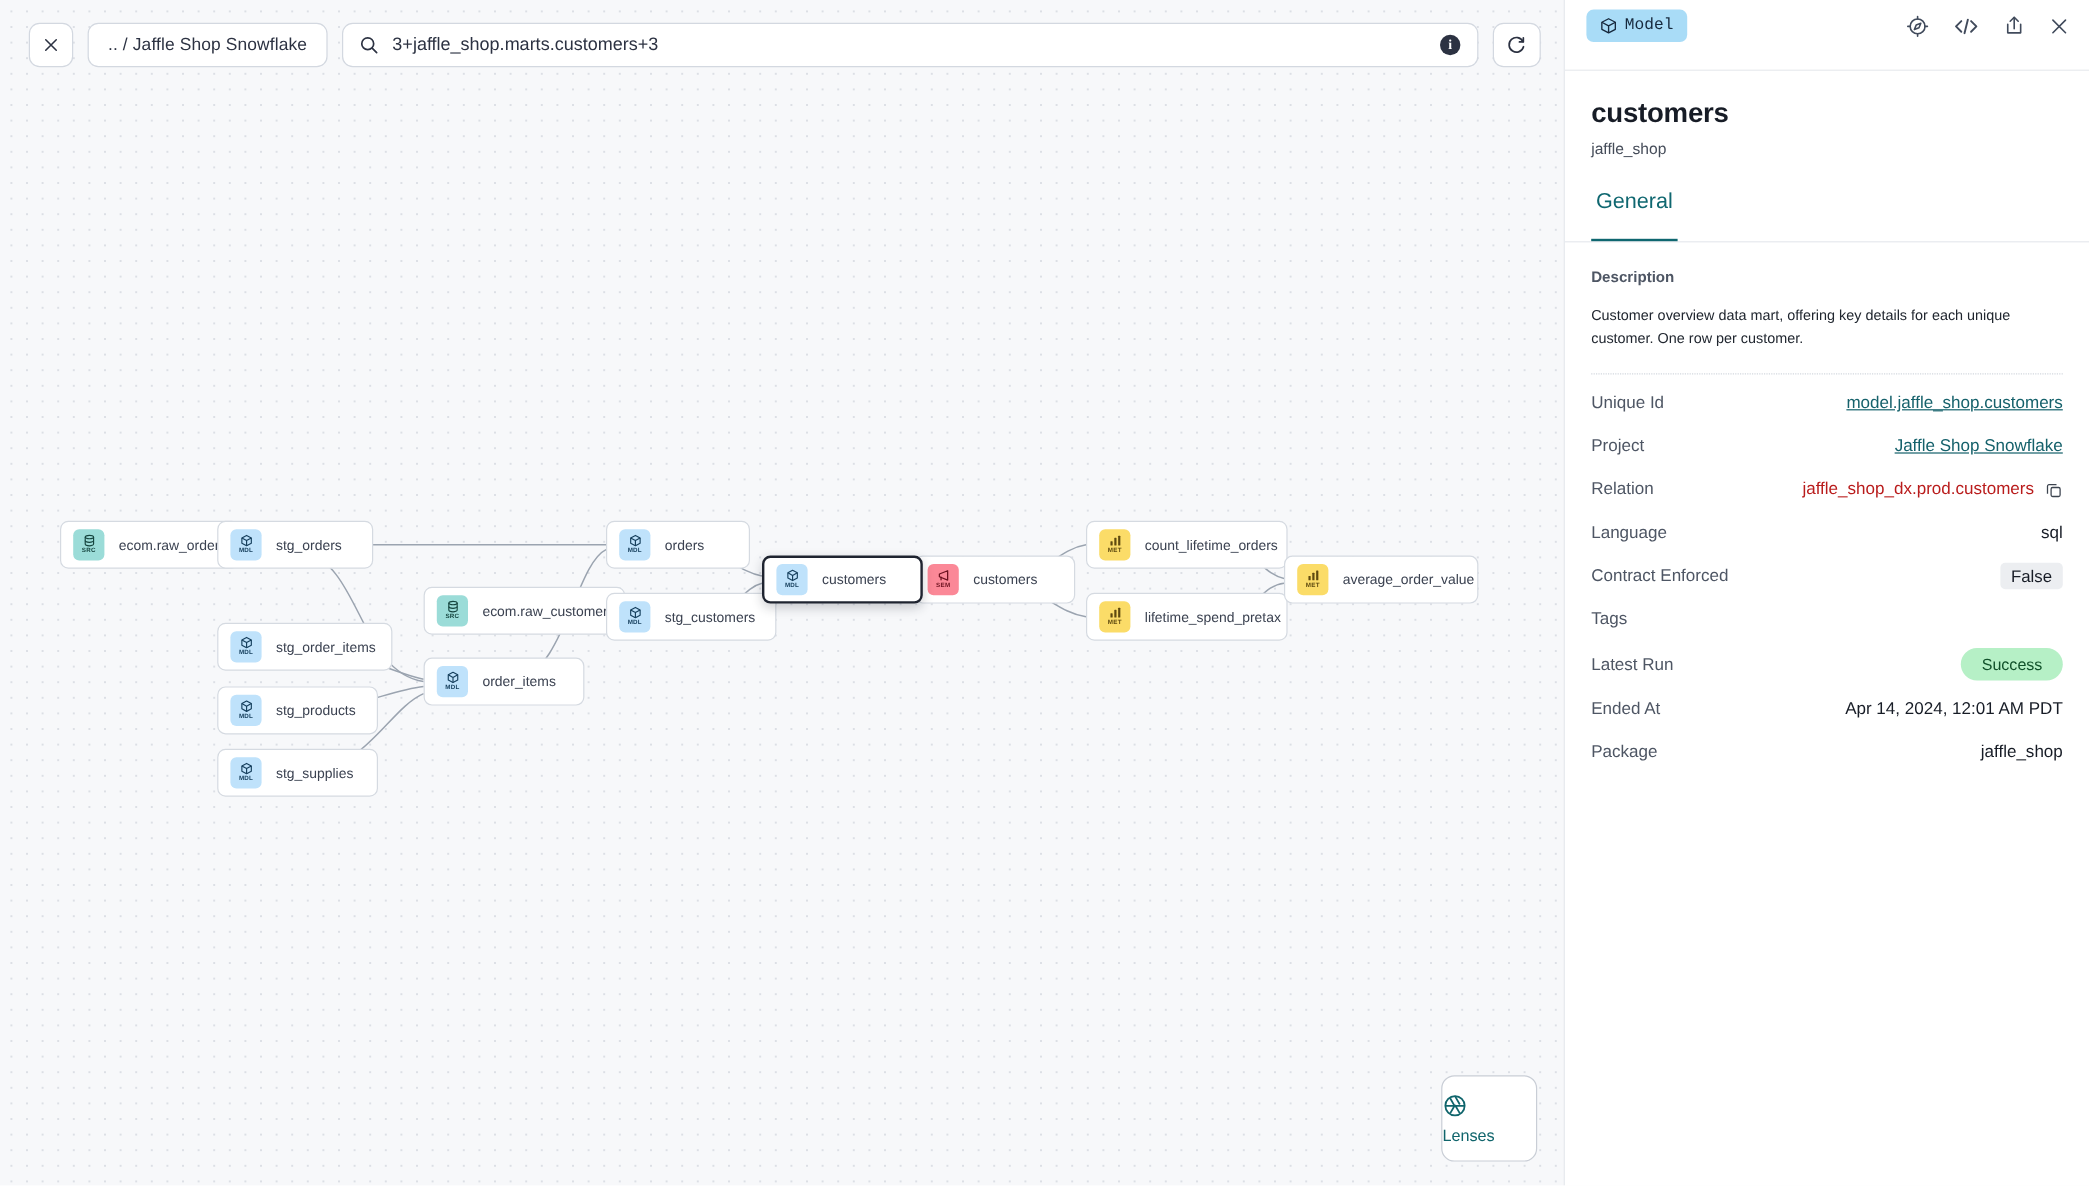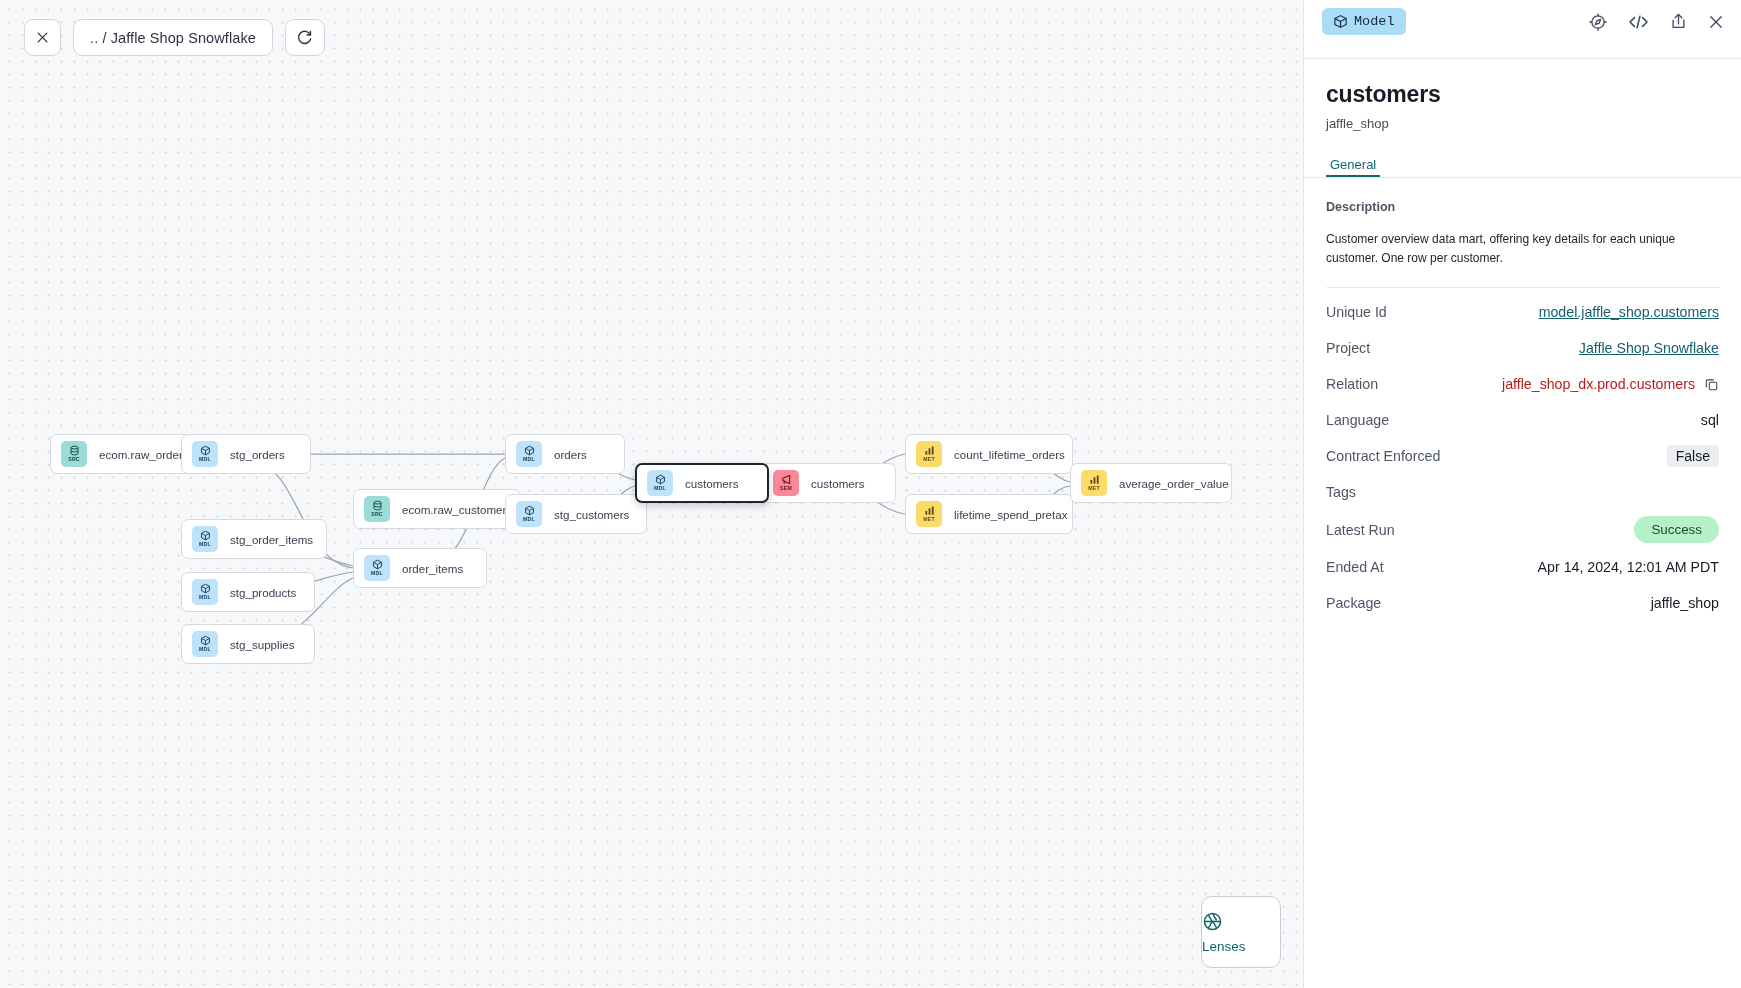--- a/index.html
+++ b/index.html
@@ -170,23 +170,23 @@
   .panel-title { font-size: 23px; font-weight: bold; color: #171c26; letter-spacing: -.2px; }
   .panel-sub { font-size: 13px; color: #454c59; margin-top: 8px; }
 
   .tabs {
     margin-top: 26px;
     padding: 0 22px;
     border-bottom: 1px solid #e6e9ee;
     display: flex;
   }
   .tab {
-    font-size: 13px;
+    font-size: 18px;
     color: #0f6770;
-    padding: 0 4px 3px 4px;
+    padding: 0 4px 21px 4px;
     border-bottom: 2.5px solid #0f6770;
     cursor: pointer;
     font-weight: 500;
   }
 
   .panel-body { padding: 22px 22px 0 22px; overflow-y: auto; flex: 1; }
   .sec-label { font-size: 12.6px; color: #4e5664; font-weight: bold; }
   .desc {
     margin-top: 16px;
     font-size: 12px;
@@ -252,20 +252,28 @@
     </svg>
 
     <div class="toolbar">
       <div class="tb-btn tb-close">
         <svg width="15" height="15" viewBox="0 0 24 24" fill="none" stroke="currentColor" stroke-width="2.1" stroke-linecap="round">
           <path d="M5 5 L19 19 M19 5 L5 19"></path>
         </svg>
       </div>
       <div class="tb-btn tb-crumb">
         <span>.. / Jaffle Shop Snowflake</span>
+      </div>
+      <div class="tb-btn tb-search">
+        <svg width="17" height="17" viewBox="0 0 24 24" fill="none" stroke="#2c3242" stroke-width="2" stroke-linecap="round">
+          <circle cx="10.5" cy="10.5" r="7"></circle>
+            <path d="M16 16 L21 21"></path>
+        </svg>
+        <span class="q" title="Search lineage">3+jaffle_shop.marts.customers+3</span>
+        <span class="info-dot">i</span>
       </div>
       <div class="tb-btn tb-refresh">
         <svg width="17" height="17" viewBox="0 0 24 24" fill="none" stroke="currentColor" stroke-width="2" stroke-linecap="round">
           <path d="M20 8 A8.6 8.6 0 1 0 20.6 14"></path>
           <path d="M20.4 3.6 L20.4 8.4 L15.8 8.4" stroke-linejoin="round"></path>
         </svg>
       </div>
     </div>
 
     <div id="nodes-host">

